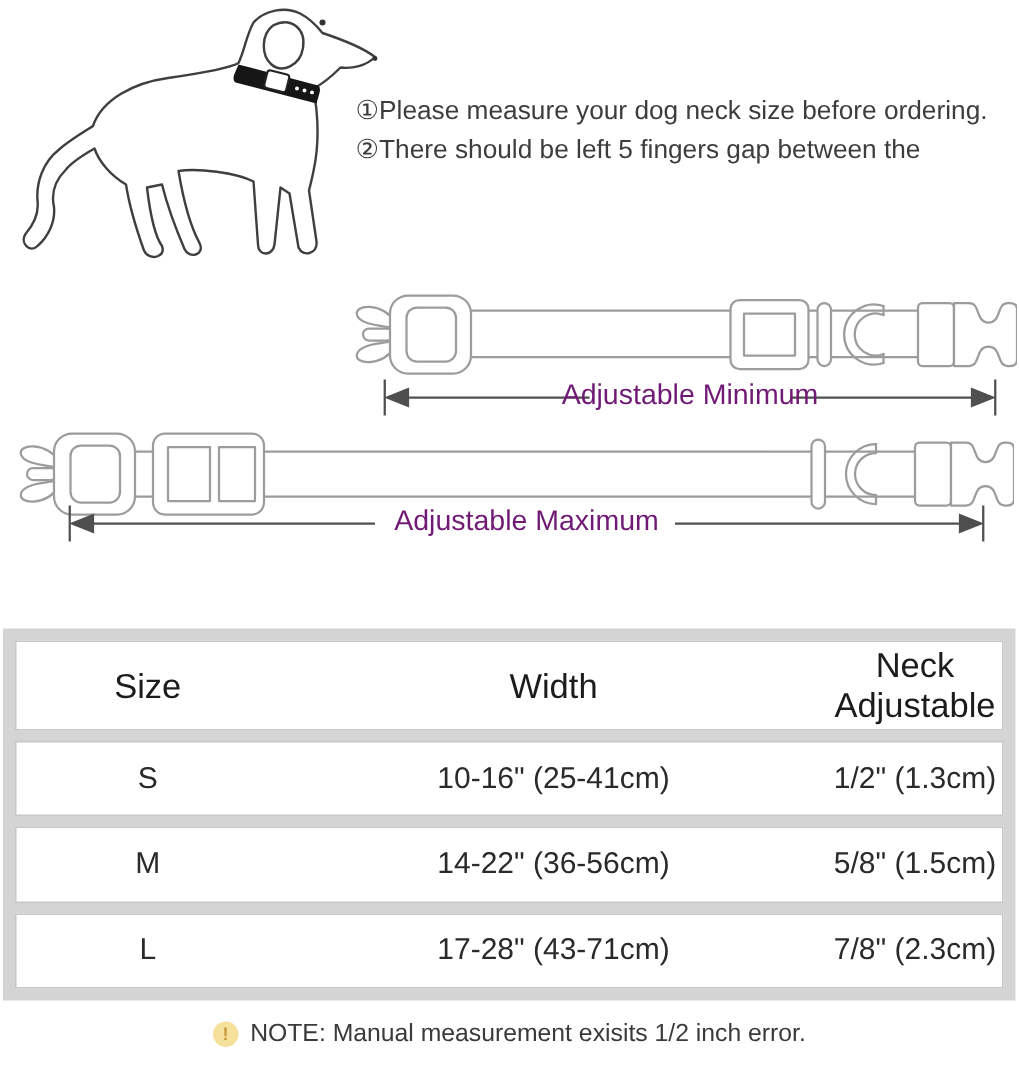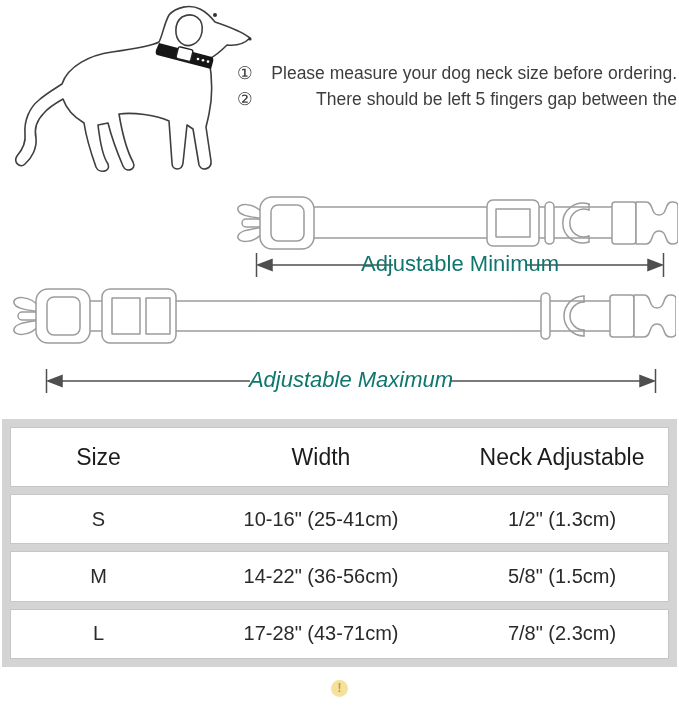--- a/index.html
+++ b/index.html
@@ -6,40 +6,41 @@
   .canvas{
     position:relative;width:679px;height:714px;background:#fff;overflow:hidden;
     font-family:"Liberation Sans",sans-serif;color:#3a3a3a;
   }
   svg{display:block;}
 
   
   .instructions{position:absolute;left:237px;top:60px;width:440px;font-size:17.5px;line-height:26px;color:#3d3d3d;}
   .instr-item{display:flex;align-items:flex-start;}
   .instr-num{flex:0 0 auto;}
-  .instr-text{flex:1 1 auto;text-align:right;}
+  .instr-text{flex:1 1 auto;}
 
   
   .arrow-wrap{position:absolute;height:26px;}
   .arrow-wrap svg{position:absolute;left:0;top:0;}
   .arrow-label{
     position:absolute;left:0;right:0;top:50%;transform:translateY(-54%);
-    text-align:center;font-size:22px;color:#0f766e;background:transparent;white-space:nowrap;
+    text-align:center;font-size:19px;color:#701a75;background:transparent;white-space:nowrap;
   }
 
   
   .size-table{
     position:absolute;left:2px;top:419px;width:675px;height:248px;
     background:#d4d4d4;box-sizing:border-box;padding:8px;
     display:flex;flex-direction:column;gap:7px;
   }
   .t-row{
     background:#fff;border:1px solid #c6c6c6;box-sizing:border-box;
     display:grid;grid-template-columns:175px 270px 1fr;align-items:center;
     flex:1 1 auto;
+    gap:48px;
   }
   .t-row.t-header{flex:0 0 60px;font-size:23px;color:#1c1c1c;}
   .t-cell{text-align:center;font-size:20px;color:#2a2a2a;}
   .t-header .t-cell{font-size:23px;color:#1c1c1c;}
 
   
   .note{
     position:absolute;left:0;top:680px;width:100%;
     display:flex;align-items:center;justify-content:center;gap:8px;
     font-size:16.5px;color:#3a3a3a;
@@ -165,21 +166,21 @@
       <path d="M578,10 A20,20 0 1 0 578,50"></path>
       <path d="M578,16 A14,14 0 1 0 578,44"></path>
       <line x1="578" y1="10" x2="578" y2="16"></line>
       <line x1="578" y1="50" x2="578" y2="44"></line>
 
       <rect x="604" y="9" width="24" height="42" rx="3" fill="#fff"></rect>
       <path d="M628,9 L638,9 C646,9 642,22 651,22 C660,22 656,9 664,9 L665,9 Q670,9 670,13 L670,47 Q670,51 665,51 L664,51 C656,51 660,38 651,38 C642,38 646,51 638,51 L628,51 Z" fill="#fff"></path>
     </g>
   </svg>
 
-  <div class="arrow-wrap" style="left:45px;top:368px;width:612px;font-style:italic;">
+  <div class="arrow-wrap" style="left:45px;top:336px;width:612px;">
     <svg width="612" height="26" viewBox="0 0 612 26">
       <g stroke="#4f4f4f" stroke-width="1.5" fill="#4f4f4f">
         <line x1="1.5" y1="1" x2="1.5" y2="25"></line>
         <path d="M3,13 L17,7.5 L17,18.5 Z"></path>
         <line x1="15" y1="13" x2="205" y2="13"></line>
         <line x1="405" y1="13" x2="597" y2="13"></line>
         <path d="M609,13 L595,7.5 L595,18.5 Z"></path>
         <line x1="610.5" y1="1" x2="610.5" y2="25"></line>
       </g>
     </svg>
@@ -204,15 +205,16 @@
     </div>
     <div class="t-row">
       <div class="t-cell">L</div>
       <div class="t-cell">17-28" (43-71cm)</div>
       <div class="t-cell">7/8" (2.3cm)</div>
     </div>
   </div>
 
   <div class="note">
     <span class="note-icon">!</span>
+    <span>NOTE: Manual measurement exisits 1/2 inch error.</span>
   </div>
 
 </div>
 
 </body></html>

